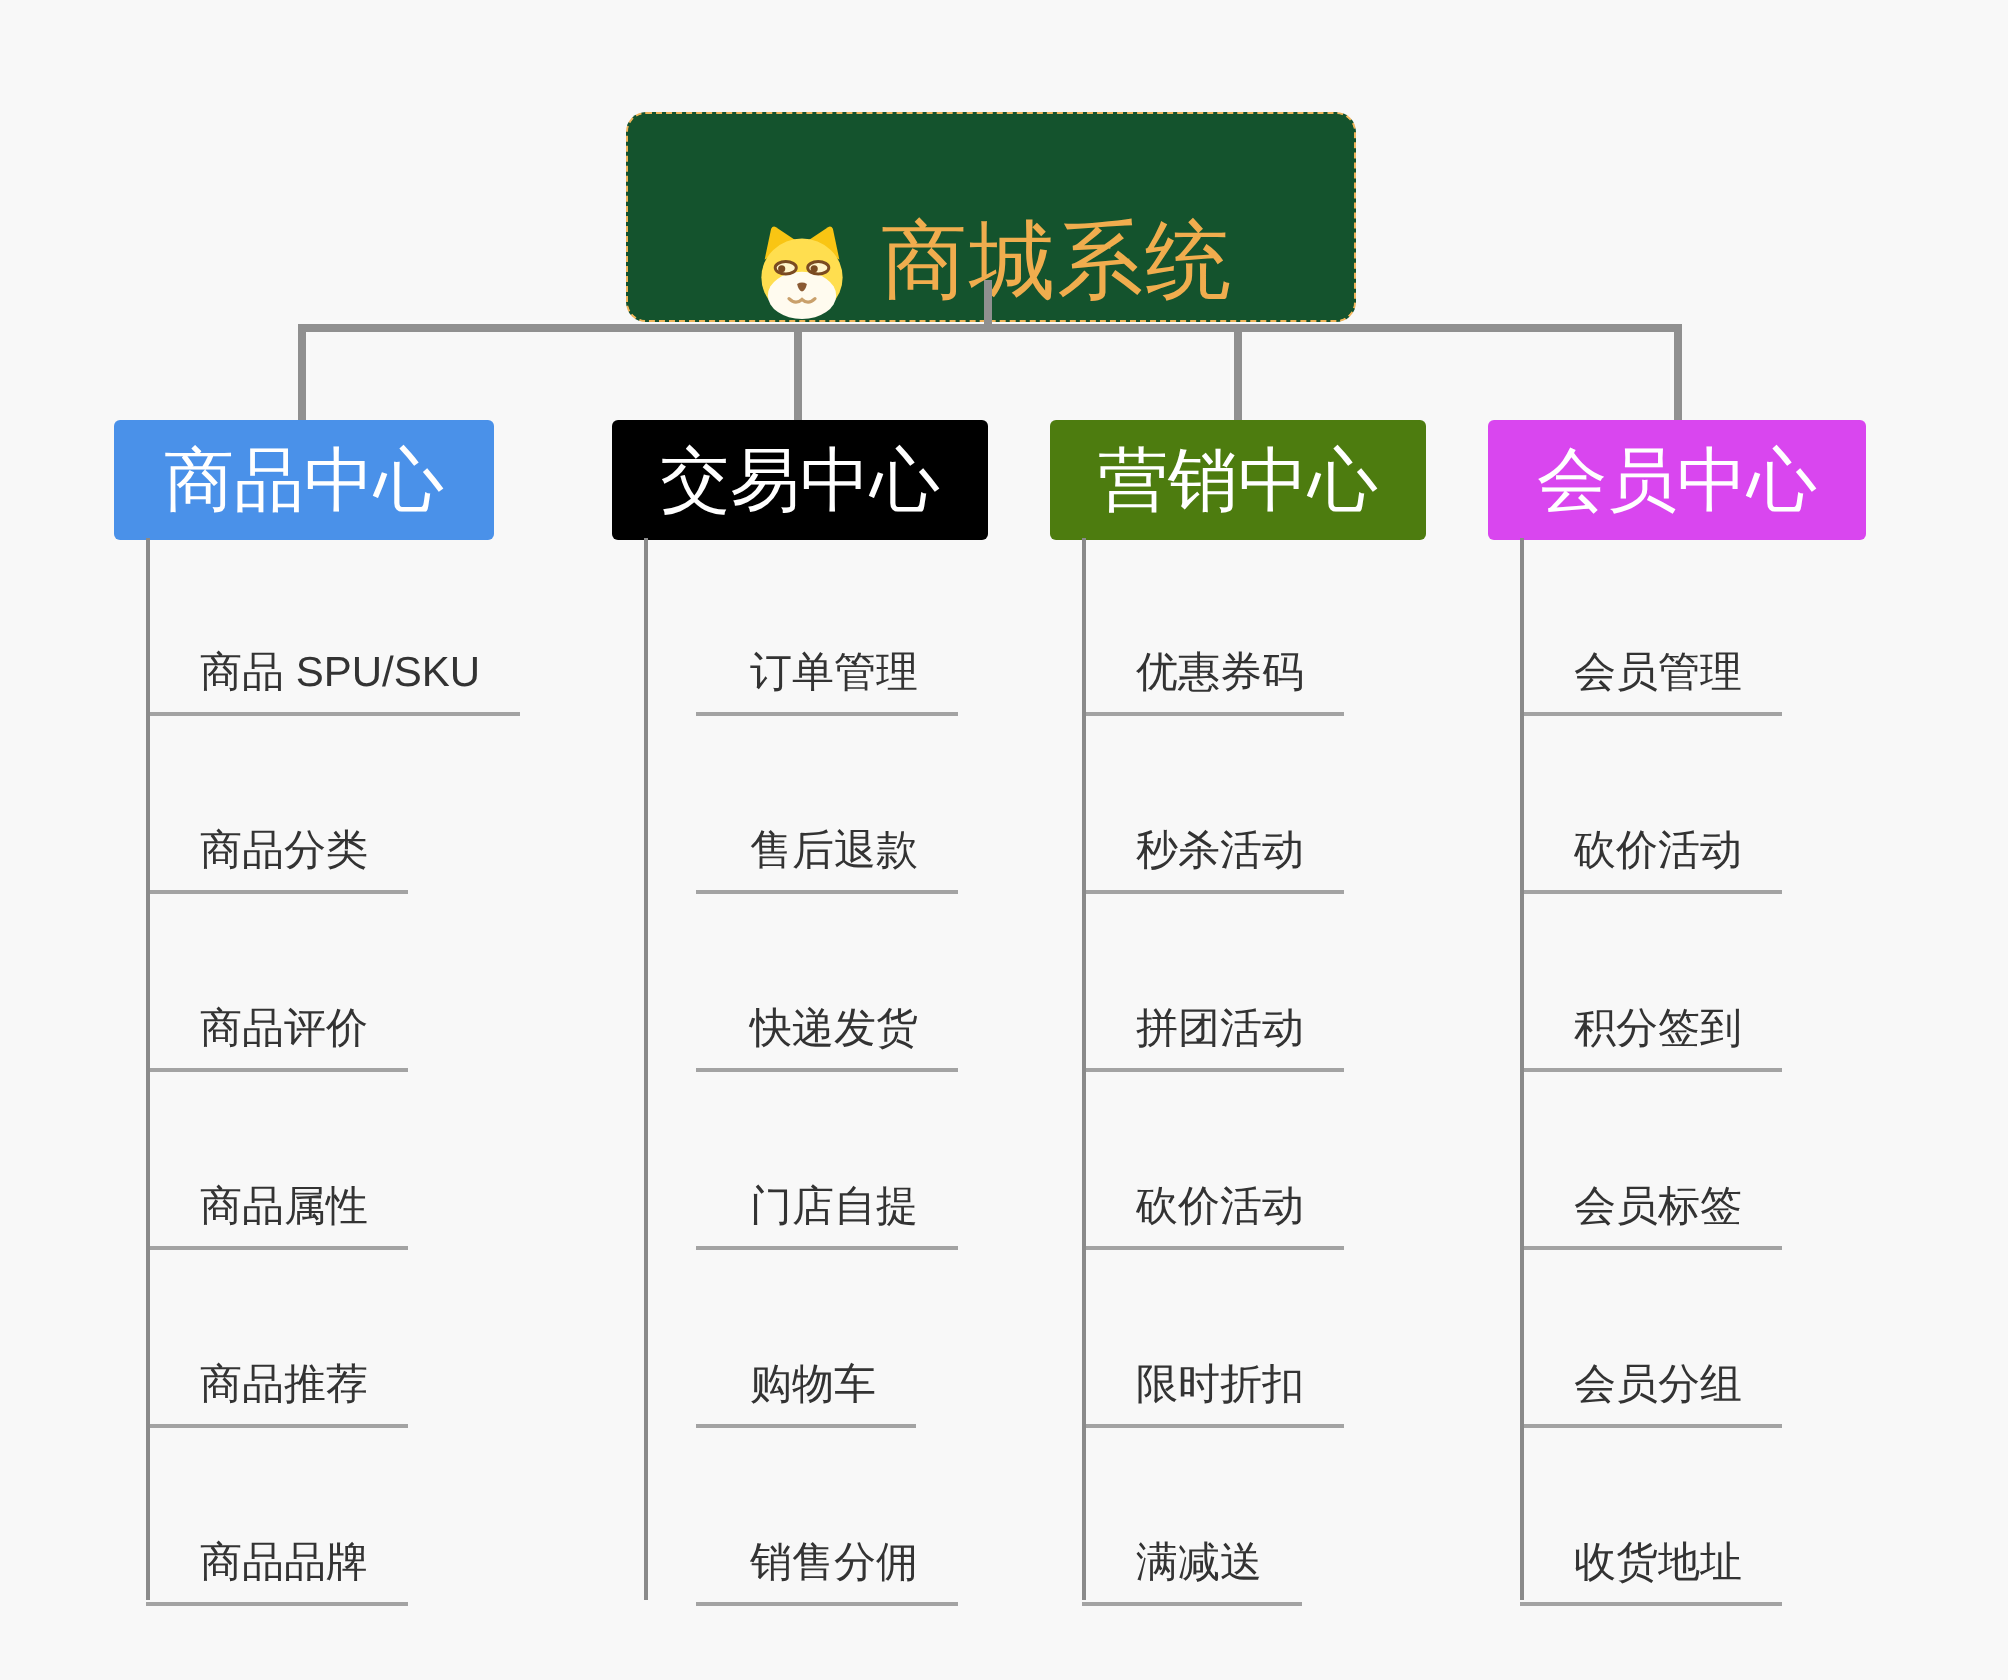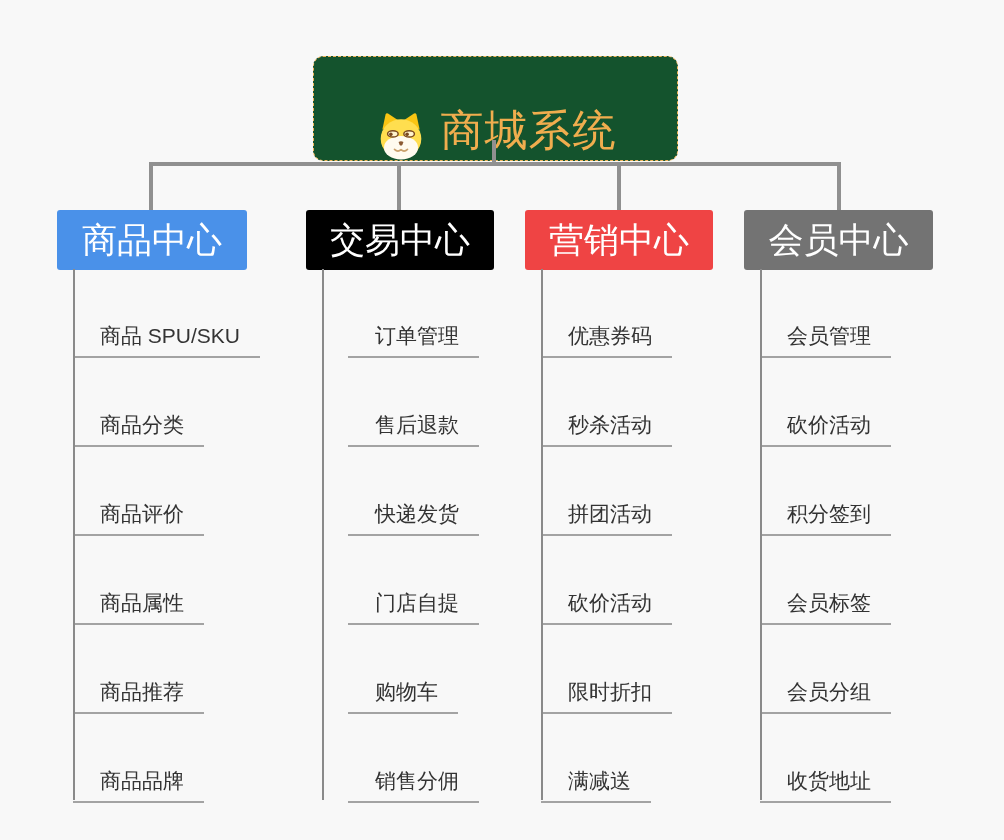--- a/index.html
+++ b/index.html
@@ -120,22 +120,22 @@
 
   <div class="line stem"></div>
   <div class="line crossbar"></div>
   <div class="line stub s0"></div>
   <div class="line stub s1"></div>
   <div class="line stub s2"></div>
   <div class="line stub s3"></div>
 
   <div class="branch-box b0" style="background: rgb(74, 145, 233);">商品中心</div>
   <div class="branch-box b1" style="background: #000000;">交易中心</div>
-  <div class="branch-box b2" style="background: #ef4444;">营销中心</div>
-  <div class="branch-box b3" style="background: #737373;">会员中心</div>
+  <div class="branch-box b2" style="background: #4d7c0f;">营销中心</div>
+  <div class="branch-box b3" style="background: #d946ef;">会员中心</div>
 
   <div class="col c0">
     <div class="vline"></div>
     <div class="item">商品 SPU/SKU</div>
     <div class="item">商品分类</div>
     <div class="item">商品评价</div>
     <div class="item">商品属性</div>
     <div class="item">商品推荐</div>
     <div class="item">商品品牌</div>
   </div>

